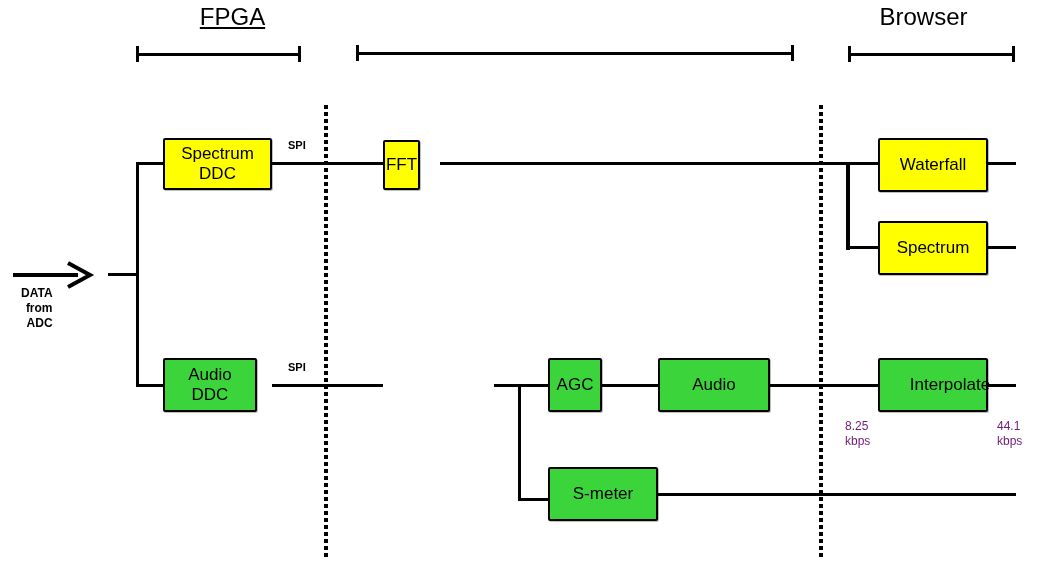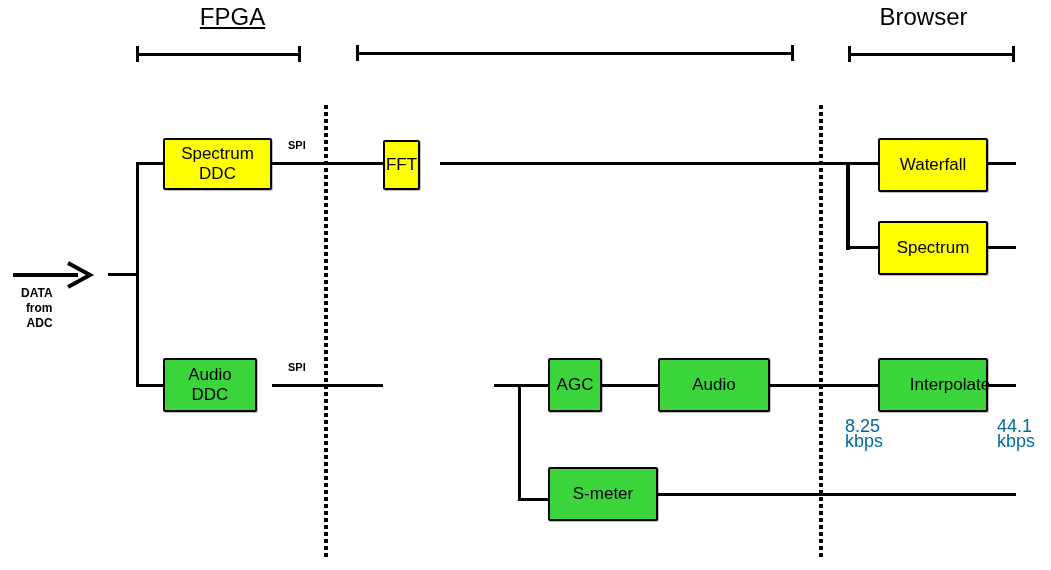--- a/index.html
+++ b/index.html
@@ -47,23 +47,23 @@
   }
   .small-label {
     position: absolute;
     font-size: 11px;
     font-weight: bold;
     color: #000;
     white-space: pre-line;
   }
   .rate-label {
     position: absolute;
-    font-size: 18px;
+    font-size: 12px;
     line-height: 15px;
-    color: #0369a1;
+    color: #701a75;
     white-space: pre-line;
   }
   .input-label {
     position: absolute;
     font-size: 12px;
     font-weight: bold;
     line-height: 15px;
     color: #000;
     white-space: pre-line;
   }

